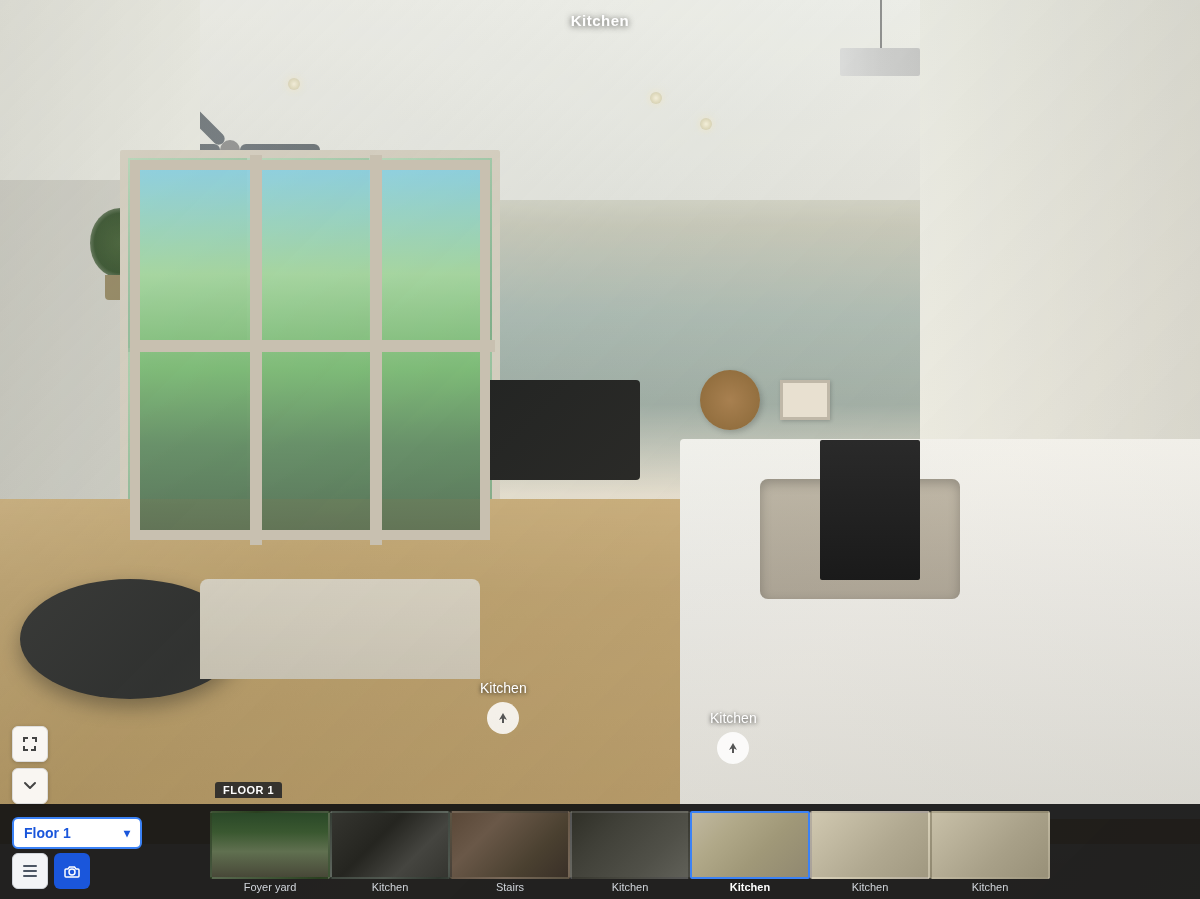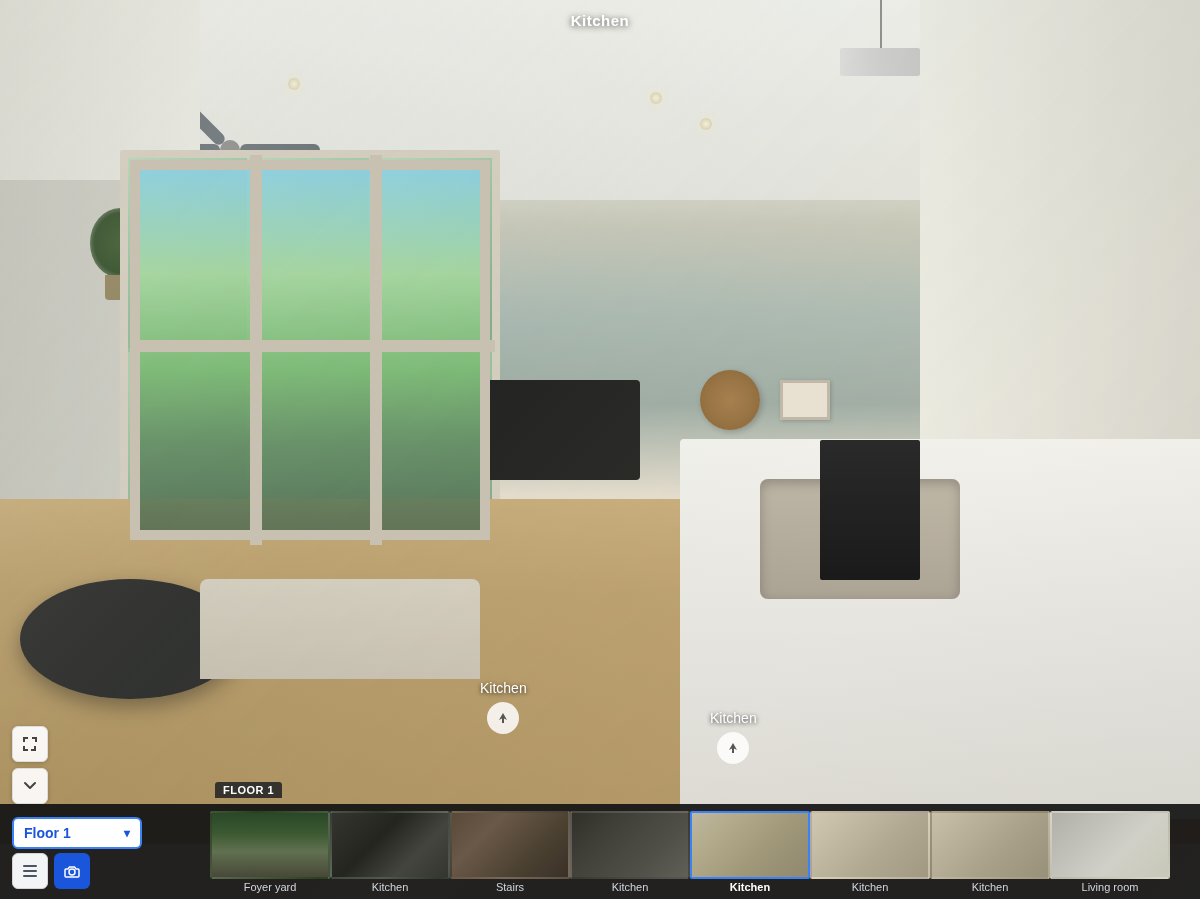--- a/index.html
+++ b/index.html
@@ -683,23 +683,17 @@
         <div class="thumbnail-label">Kitchen</div>
       </div>
 
       <div class="thumbnail-item">
         <div class="thumb-block thumb-kitchen3">
           <div style="width:100%;height:100%;background:linear-gradient(135deg,#c8c0a8 0%,#b8b098 30%,#a8a088 60%,#989078 100%);"></div>
         </div>
         <div class="thumbnail-label">Kitchen</div>
       </div>
 
-      <div class="thumbnail-item">
-        <div class="thumb-block thumb-livingroom">
-          <div style="width:100%;height:100%;background:linear-gradient(135deg,#b0b0a8 0%,#c0c0b8 30%,#d0d0c8 60%,#c8c8b8 100%);"></div>
-        </div>
-        <div class="thumbnail-label">Living room</div>
-      </div>
 
     </div>
   </div>
 
 </div>
 
 </body></html>

